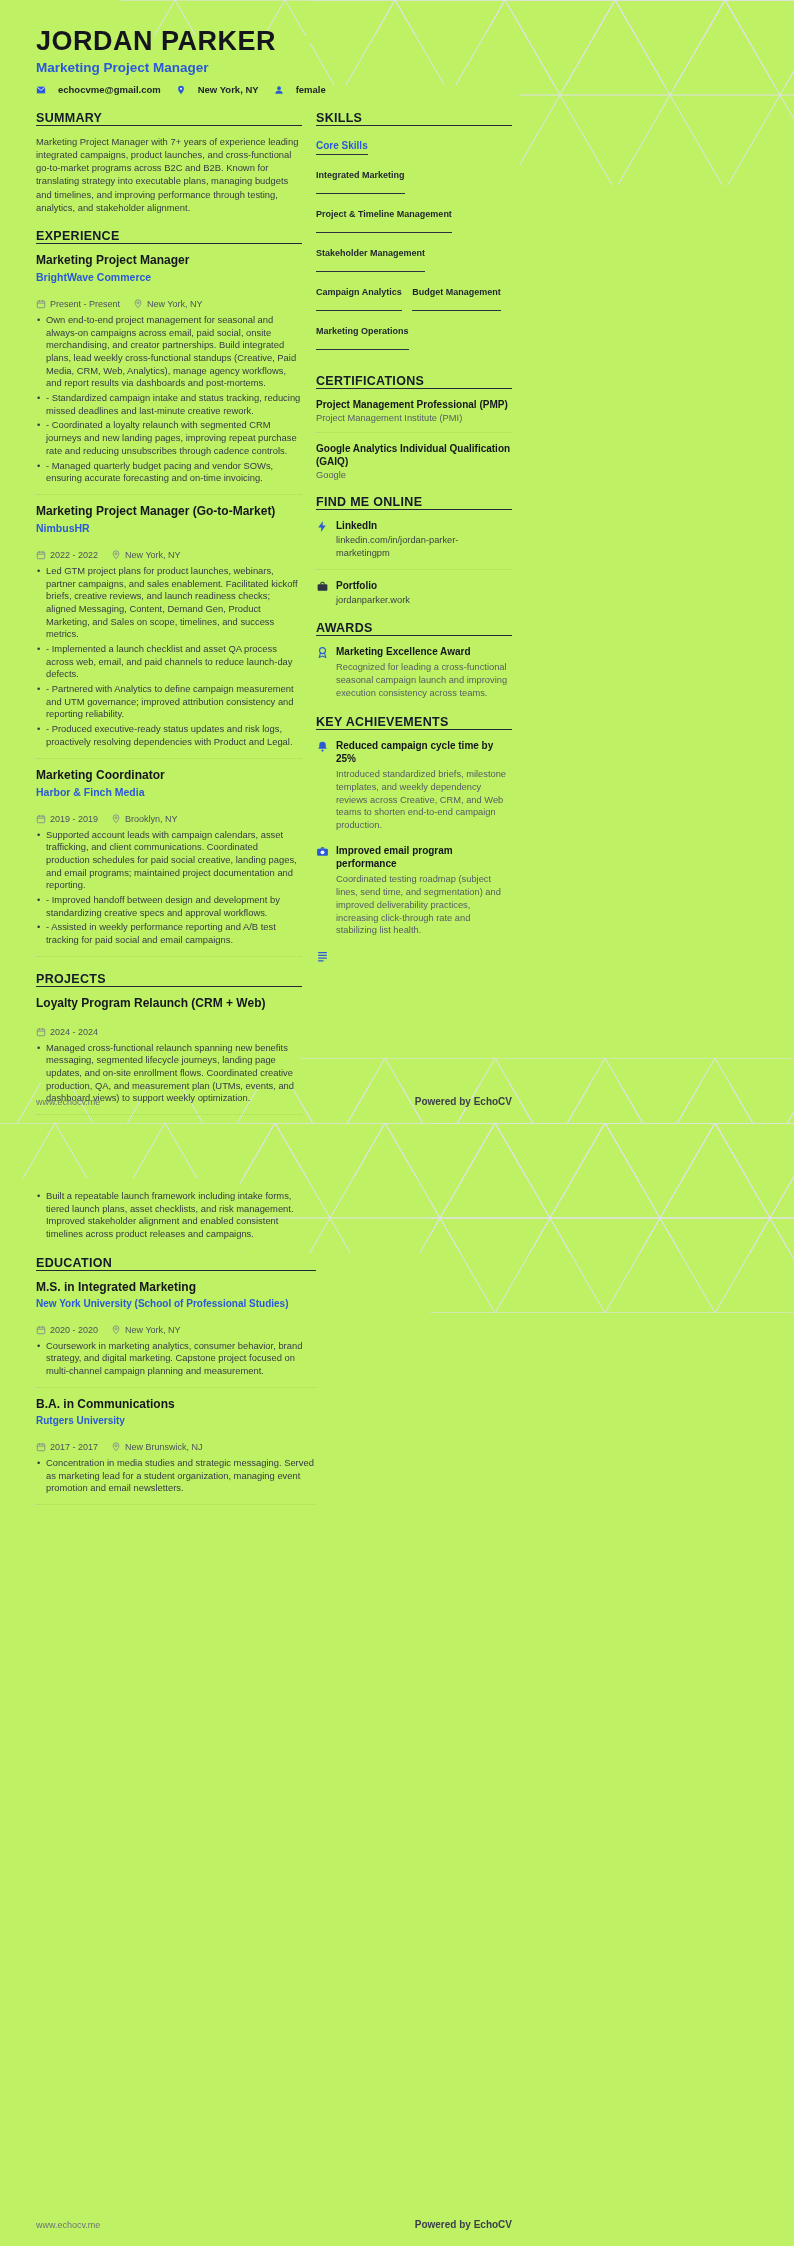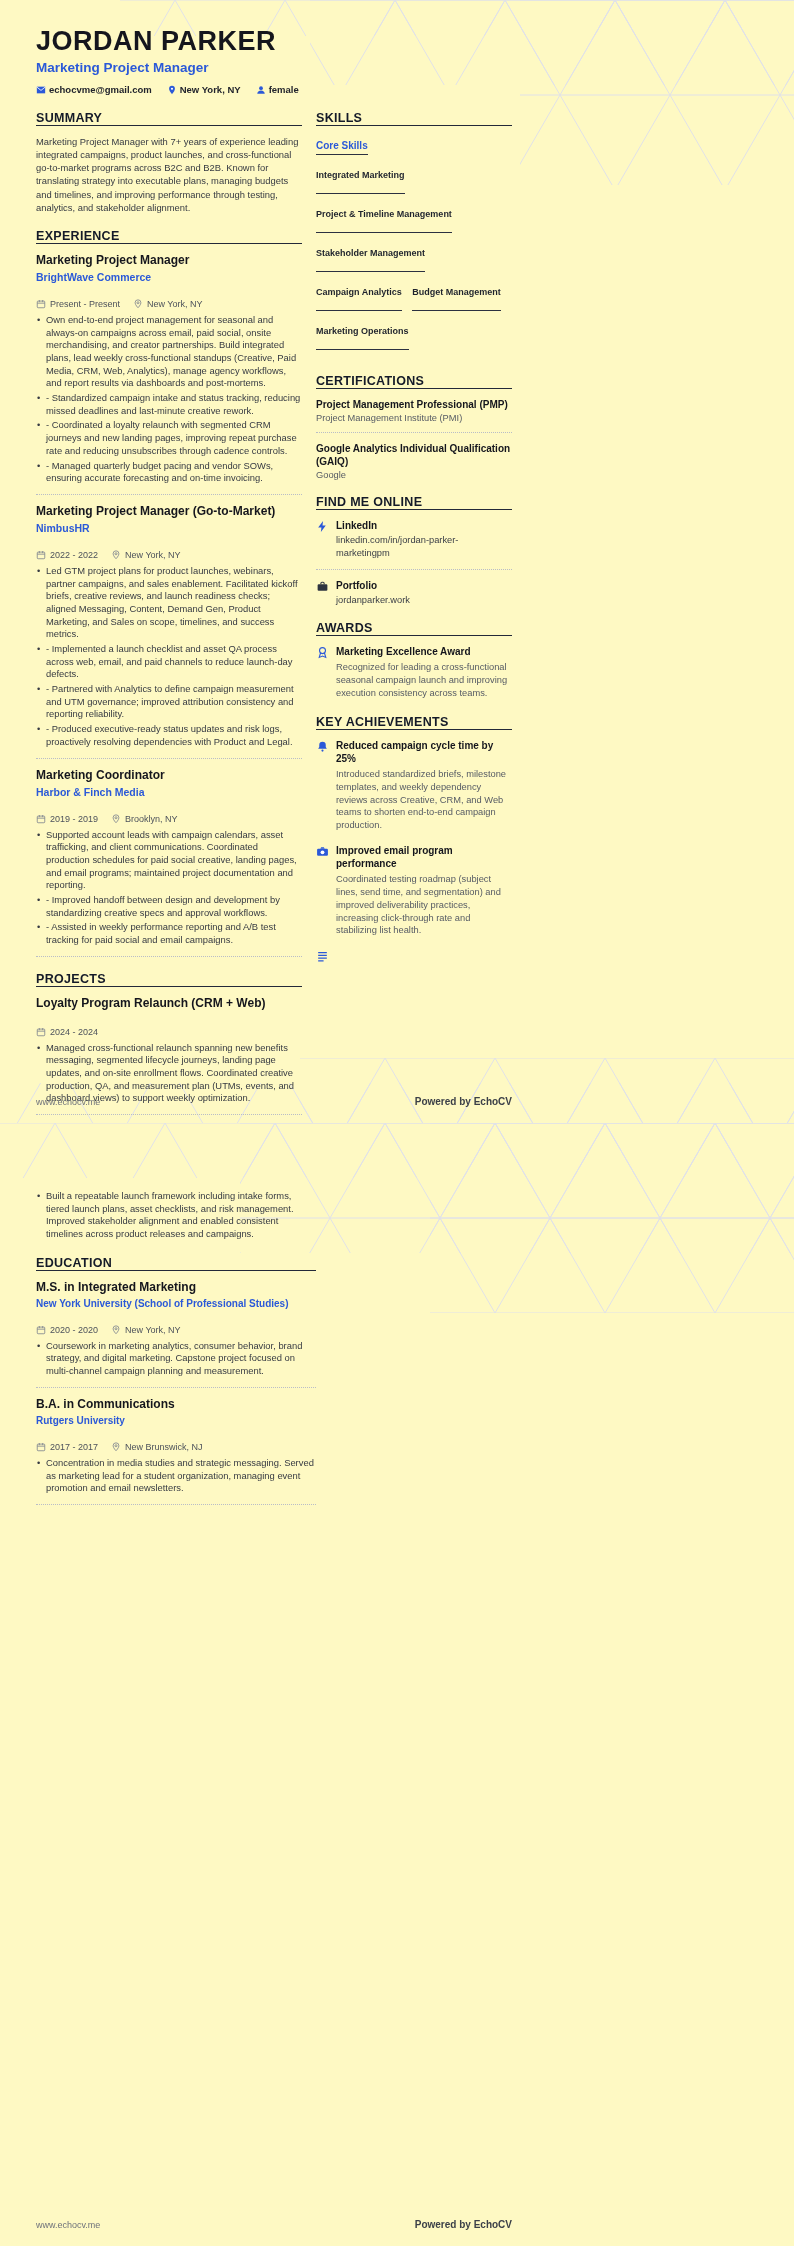--- a/index.html
+++ b/index.html
@@ -1,27 +1,27 @@
 <!DOCTYPE html>
 <html style="--accent: #2b59d8; --heading: #141a28; --muted: #565b64;"><head>
 <meta charset="utf-8">
 <style>
   *{margin:0;padding:0;box-sizing:border-box}
   html,body{background:#fff}
   body{width:794px;font-family:"Liberation Sans",sans-serif;color:#1c1f26}
-  .page{position:relative;width:794px;height:1123px;overflow:hidden;background:#fef9c3}
+  .page{position:relative;width:794px;height:1123px;overflow:hidden;background:#bef264}
   .deco{position:absolute;pointer-events:none}
   .content{position:relative;z-index:1;padding:26px 0 0 36px;width:522px}
   .cols{display:flex;gap:14px;margin-top:16px}
   .cl{width:266px;flex:none}
   .cr{width:196px;flex:none}
   h1{font-size:27px;letter-spacing:.5px;color:#15161d;font-weight:800}
   .headline{color:var(--accent,#2b59d8);font-size:13.5px;font-weight:700;margin-top:3px}
   .contact{display:flex;gap:15px;margin-top:9px;align-items:center}
-  .ci{display:flex;align-items:center;gap:3px;font-size:9.5px;font-weight:700;color:#22242c}
+  .ci{display:flex;align-items:center;gap:12px;font-size:9.5px;font-weight:700;color:#22242c}
   section{margin-bottom:15px}
   .sec{font-size:12.5px;font-weight:800;color:#141a28;letter-spacing:.3px;border-bottom:1.5px solid #232938;padding-bottom:0;margin-bottom:9px}
   .sumtx{font-size:9.4px;line-height:1.4;color:#363a42}
   h3{font-size:12px;font-weight:800;color:#15161d;line-height:1.25}
   .company{font-size:10.5px;font-weight:700;color:var(--accent,#2b59d8);margin-top:3px}
   .meta{display:flex;gap:13px;margin-top:16px;align-items:center}
   .mi{display:flex;align-items:center;gap:4px;font-size:9px;color:#4d525b}
   .blist{list-style:none;margin-top:5px}
   .blist li{position:relative;padding-left:10px;font-size:9.4px;line-height:1.35;color:#363a42;margin-bottom:2px}
   .blist li::before{content:"•";position:absolute;left:1px;top:0;color:#363a42}

